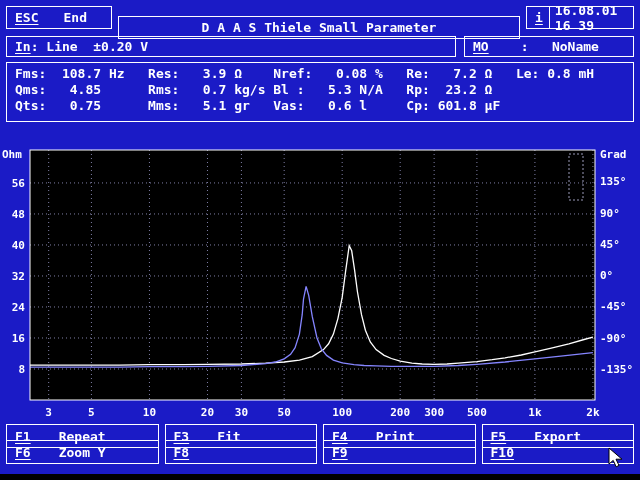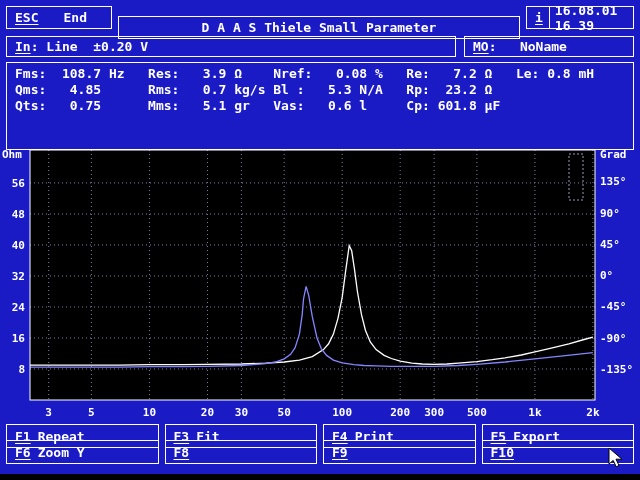--- a/index.html
+++ b/index.html
@@ -21,29 +21,29 @@
   }
   .u { text-decoration: underline; text-underline-offset: 2px; text-align: center; }
   .pre { white-space: pre; }
   .esc-box   { left:6px;  top:6px;  width:106px; height:23px; }
   .esc-label { margin-left:25px; }
   .title-box { left:118px; top:16px; width:402px; height:23px; justify-content:center; }
   .info-box  { left:526px; top:6px; width:108px; height:23px; padding:0 5px; }
   .i-badge   { align-self:stretch; display:flex; align-items:center;
                border-right:1px solid #fff; padding:0 6px 0 3px; margin-right:5px; }
   .in-box    { left:6px;   top:36px; width:450px; height:21px; }
-  .mo-box    { left:464px; top:36px; width:170px; height:21px; }
-  .param-panel { left:6px; top:62px; width:628px; height:88px; display:block; padding:3px 8px 0; }
+  .mo-box    { left:464px; top:36px; width:170px; height:21px;gap:32px; }
+  .param-panel { left:6px; top:62px; width:628px; height:60px; display:block; padding:3px 8px 0; }
   .param-row { white-space:pre; line-height:16px; height:16px; }
   #chart-svg { position:absolute; left:0; top:140px; width:640px; height:282px; }
   #chart-svg text { font-family:"DejaVu Sans Mono", monospace; font-size:11px; font-weight:bold; fill:#fff; }
   .fkrow { position:absolute; left:6px; width:628px; height:24px; display:flex; gap:6px; }
   .fkrow1 { top:424px; }
   .fkrow2 { top:440px; }
-  .fkey { flex:1; border:1px solid #fff; display:flex; align-items:center; padding:0 8px; }
+  .fkey { flex:1; border:1px solid #fff; display:flex; align-items:center; padding:0 8px;gap:21px; }
   .fk-label { margin-left:7px; }
   .bottom-strip { position:absolute; left:0; bottom:0; width:640px; height:6px; background:#000; }
   #cursor { position:absolute; left:608px; top:447px; width:16px; height:22px; }
 </style>
 </head>
 <body>
 
 <div class="box esc-box">
   <span class="u">ESC</span>
   <span class="esc-label">End</span>

